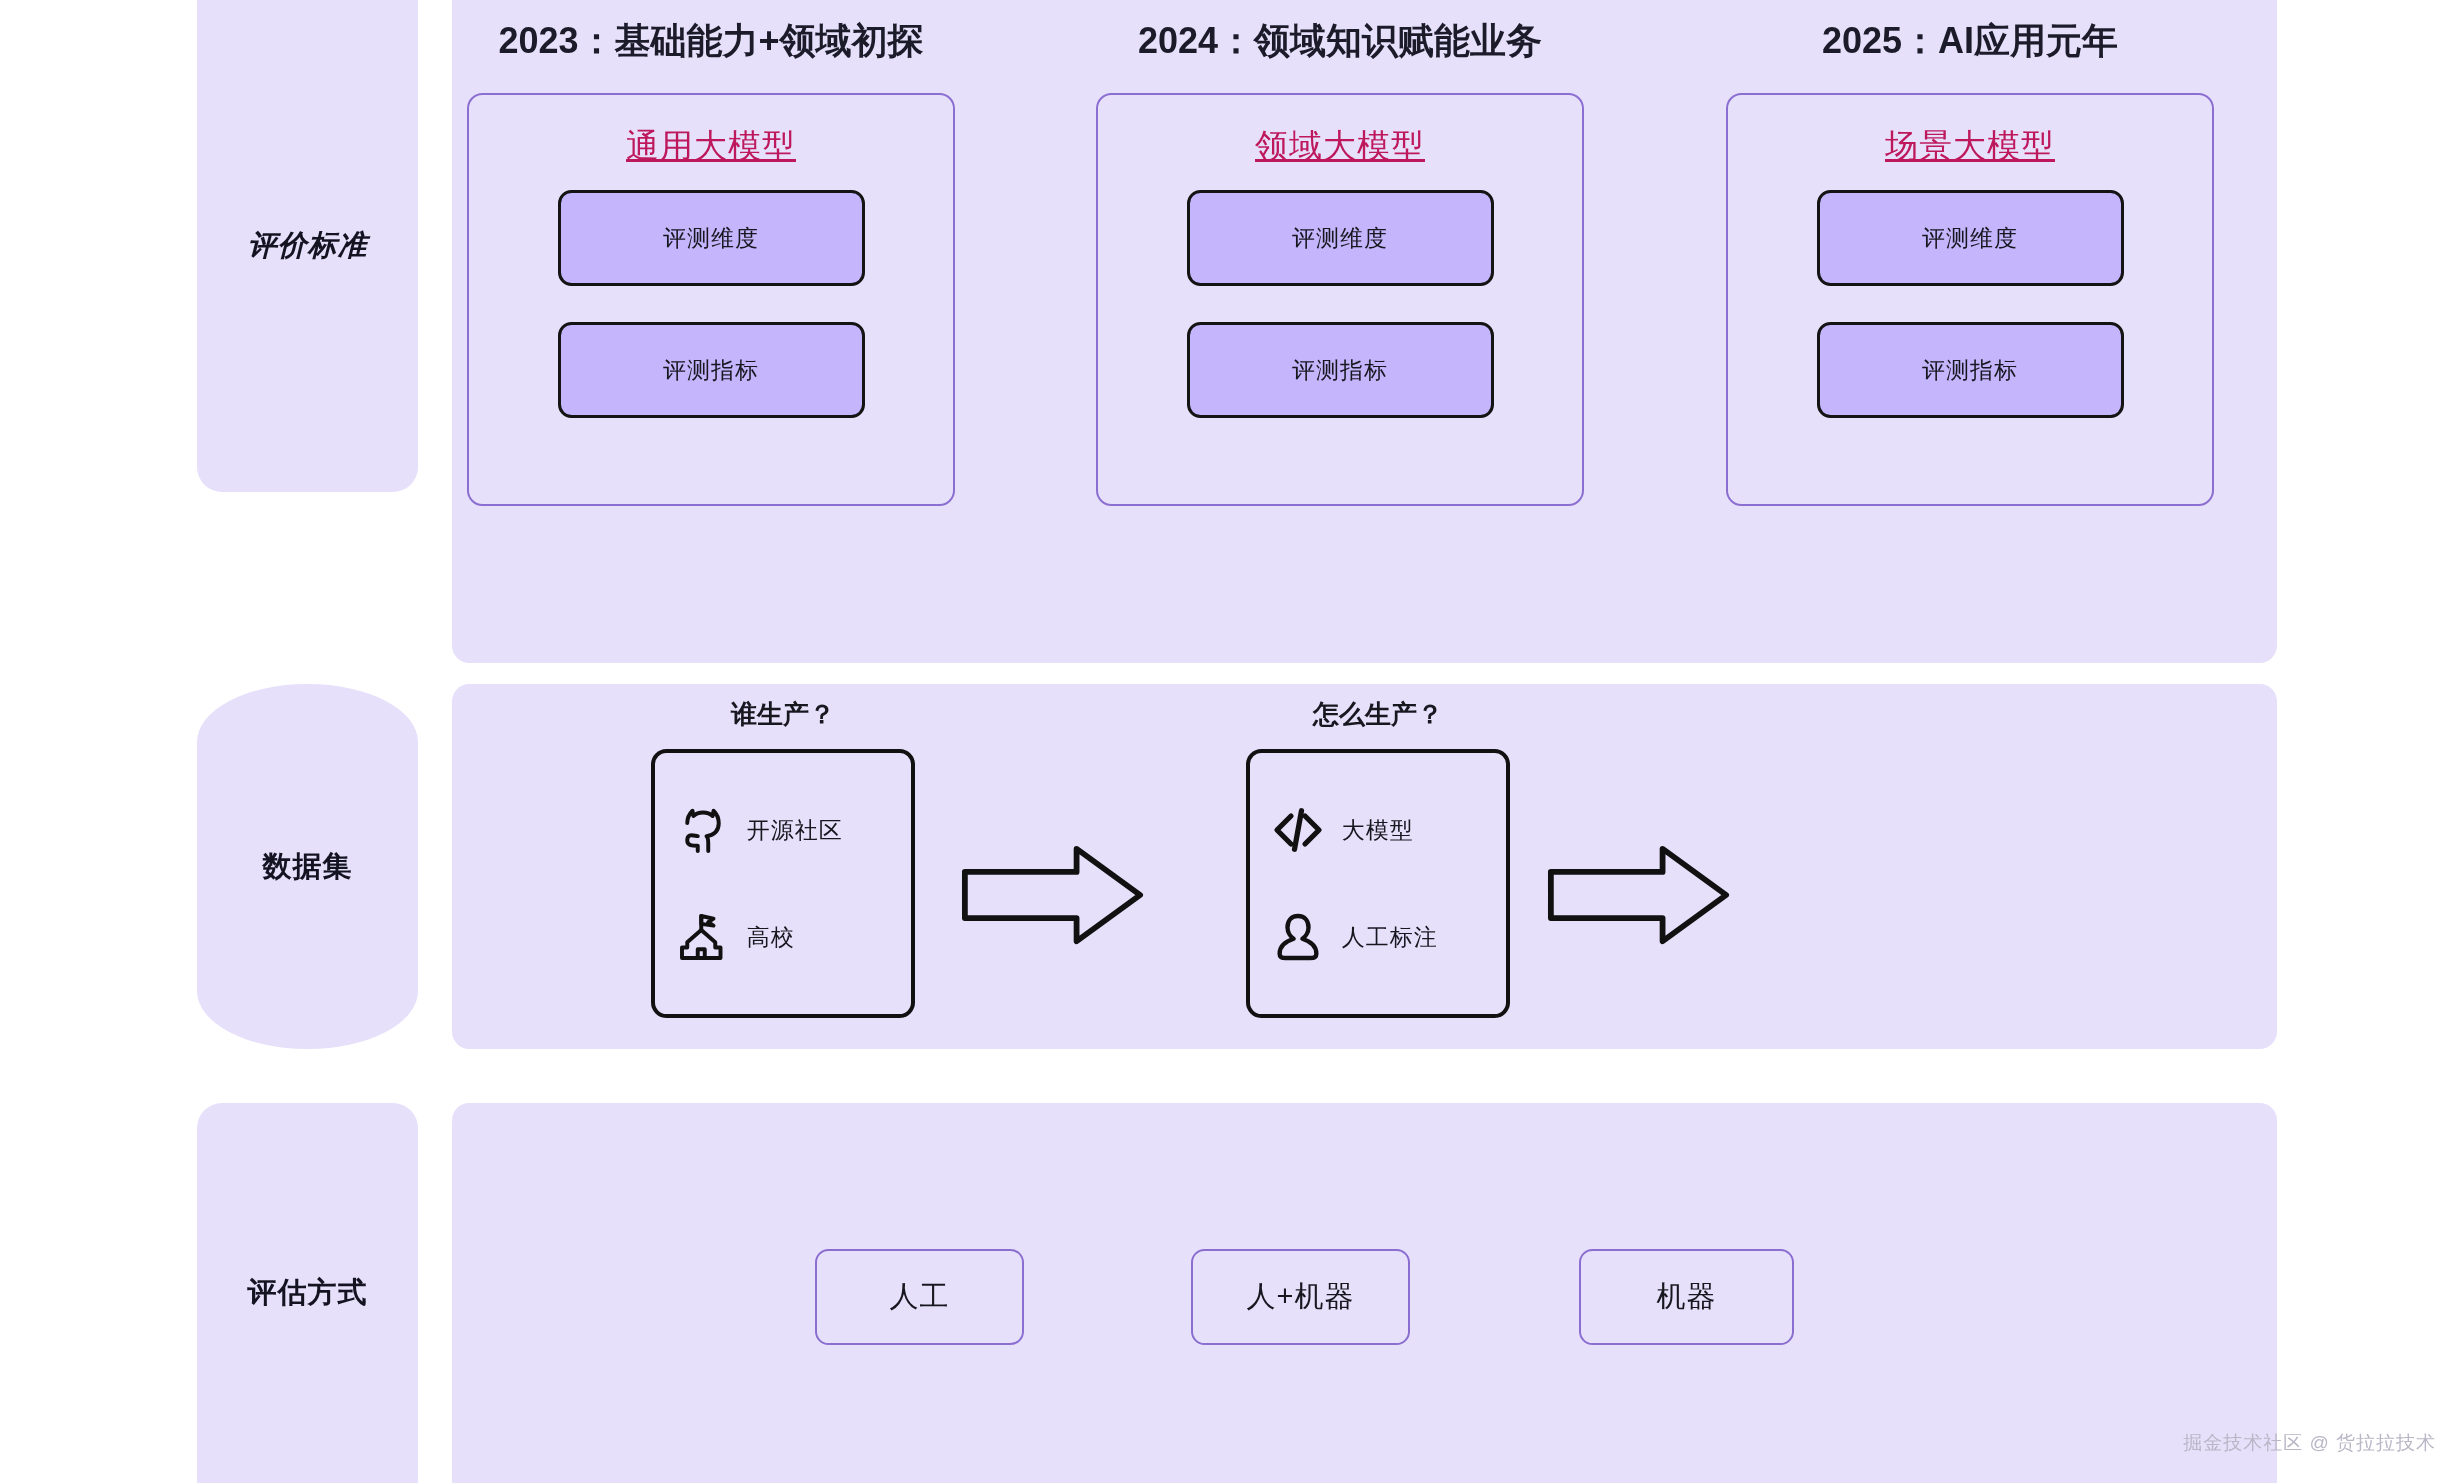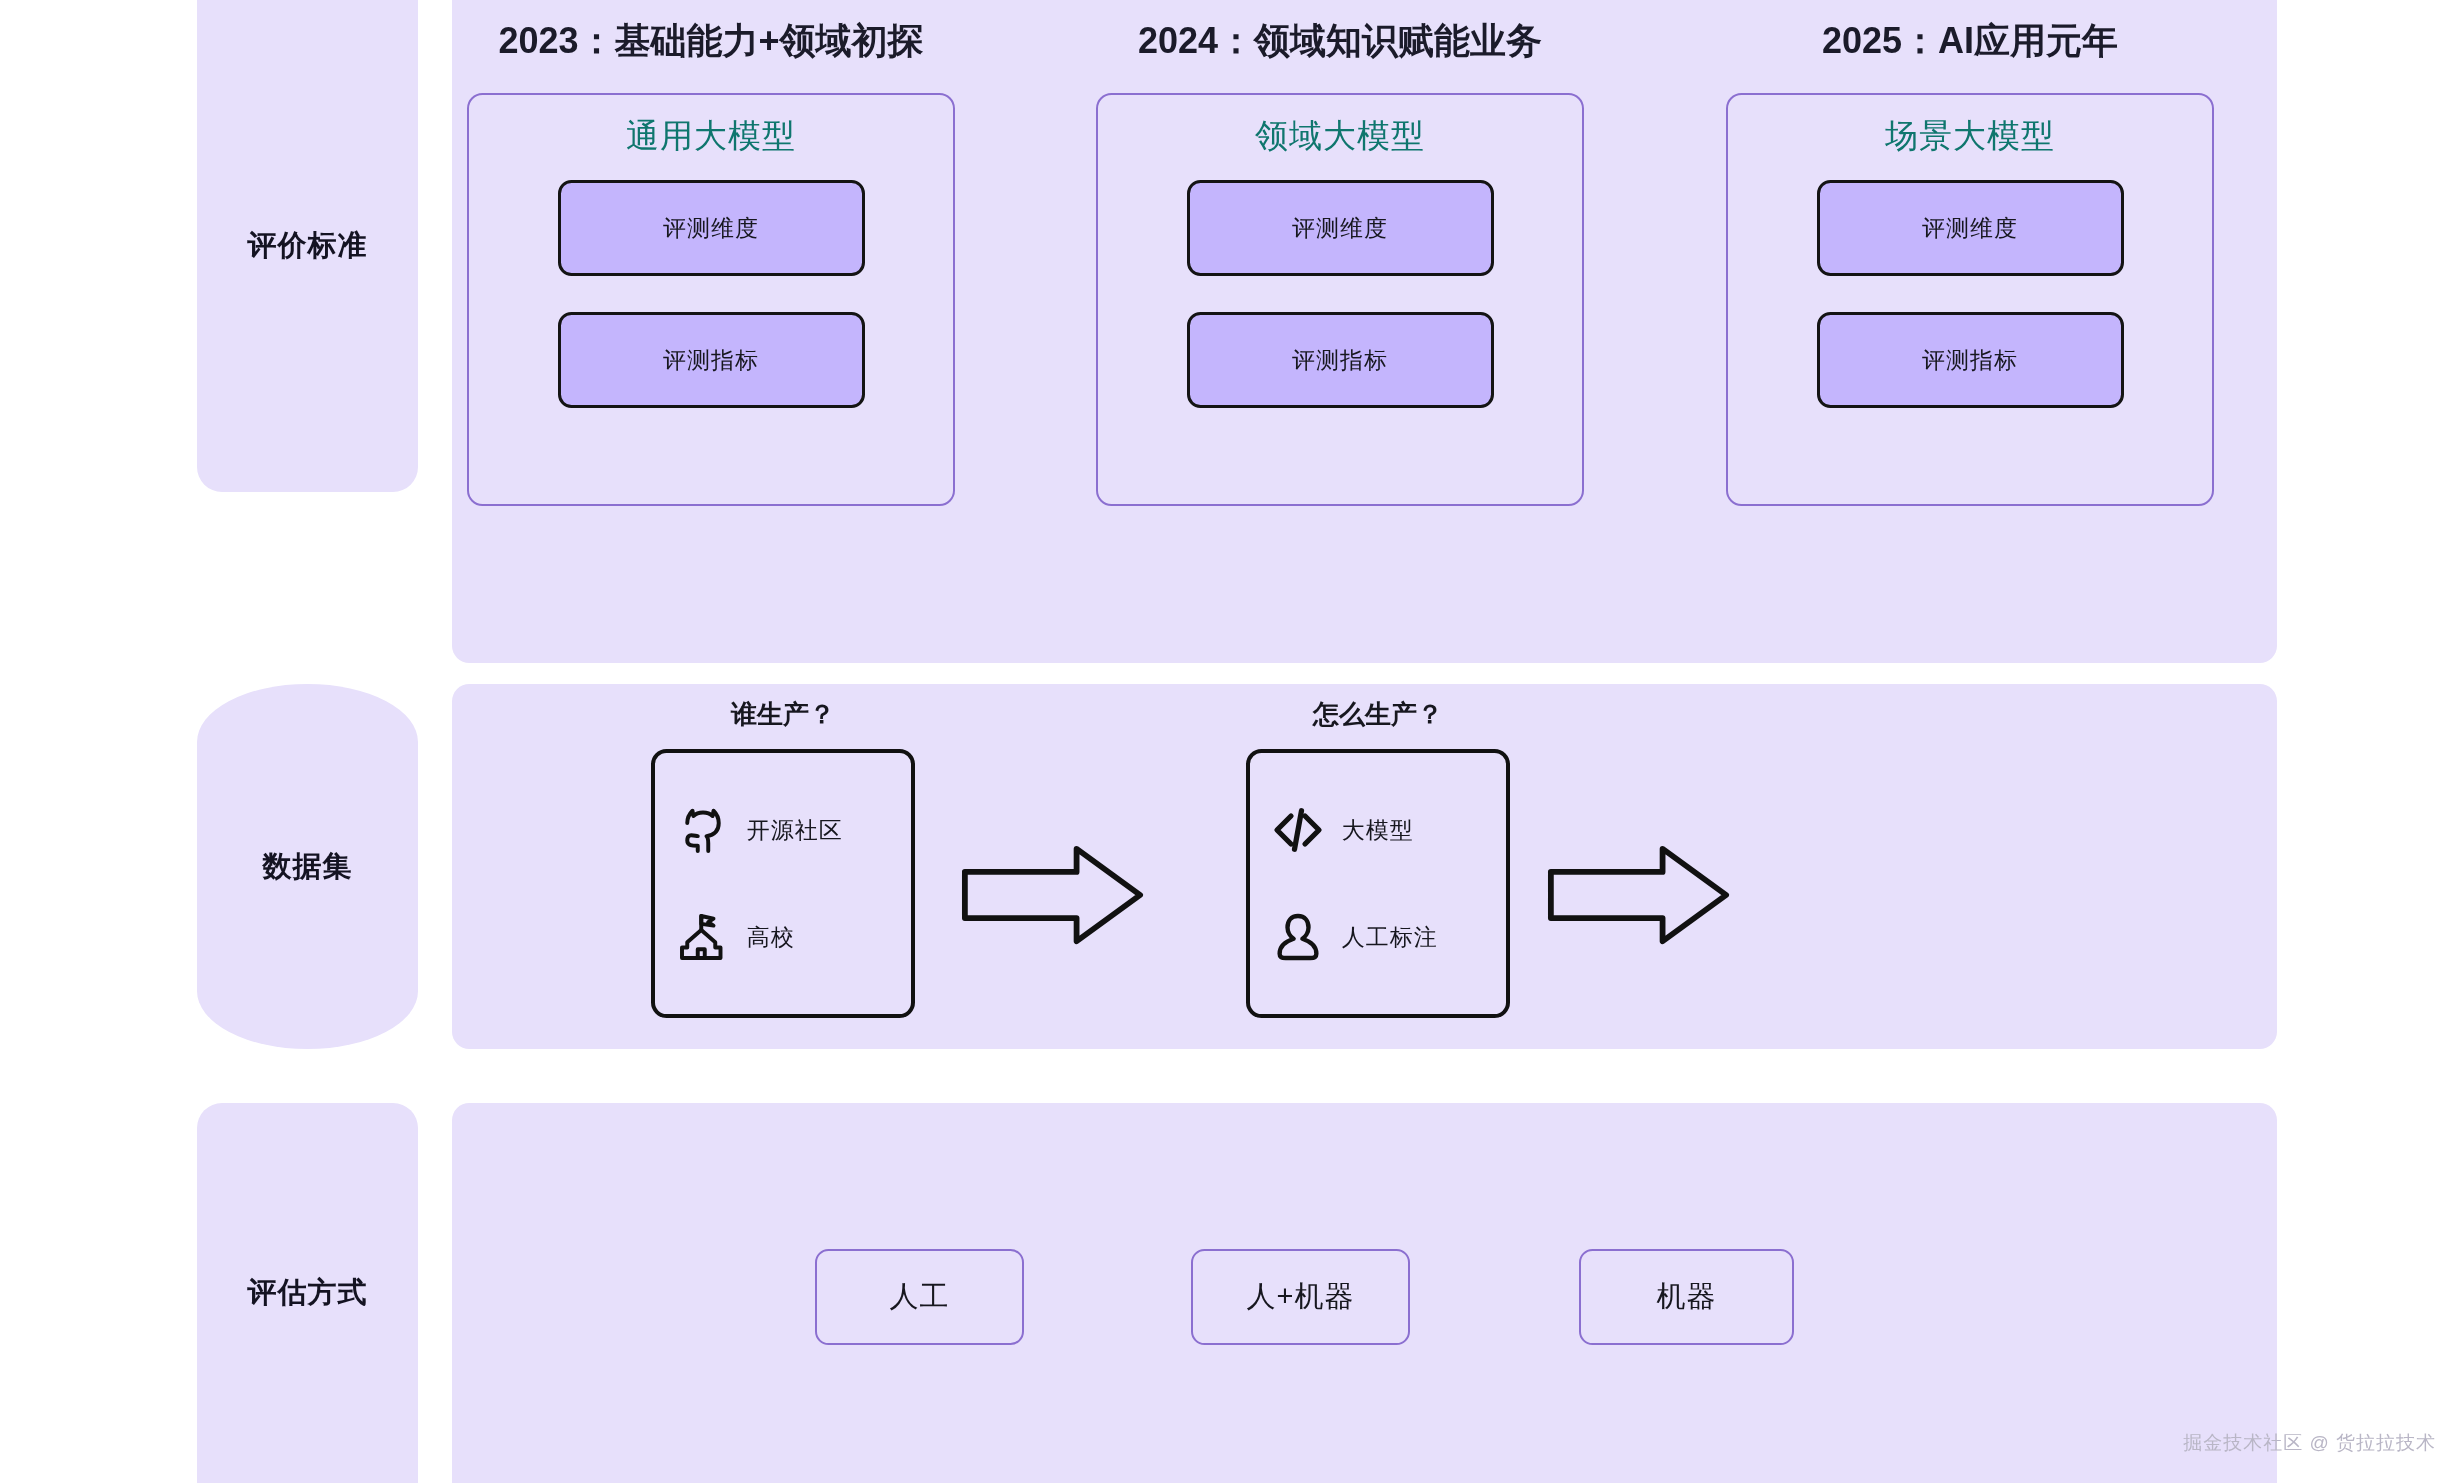--- a/index.html
+++ b/index.html
@@ -28,21 +28,21 @@
     display: flex;
     align-items: center;
     justify-content: center;
   }
   .sidebar-pill-label {
     font-size: 29px;
     font-weight: bold;
     color: #141322;
     letter-spacing: 1px;
   }
-  #pill-0 { left: 197px; top: 0px;    width: 221px; height: 492px; border-radius: 0 0 25px 25px; }
+  #pill-0 { left: 197px; top: 0px;    width: 221px; height: 492px; border-radius: 0 0 25px 25px; font-style: italic; }
   #pill-1 { left: 197px; top: 684px;  width: 221px; height: 365px; border-radius: 110px / 58px; }
   #pill-2 { left: 197px; top: 1103px; width: 221px; height: 380px; border-radius: 25px 25px 0 0; }
 
   
   .row-panel {
     position: absolute;
     background: #e7e0fb;
     border-radius: 15.4px;
   }
   #panel-0 { left: 452px; top: 0px;    width: 1825px; height: 663px;  border-radius: 0 0 17.3px 17.3px; }
@@ -75,24 +75,25 @@
     border: 2.9px solid #8b6fd0;
     border-radius: 15.4px;
     background: #e7e0fb;
     box-sizing: border-box;
     display: flex;
     flex-direction: column;
     align-items: center;
   }
   .model-card-title {
     font-size: 33px;
-    color: #0f766e;
-    margin-top: 19px;
+    color: #be185d;
+    margin-top: 29px;
     margin-bottom: 21px;
     letter-spacing: 1px;
+    text-decoration: underline;
   }
   .metric-box {
     width: 307px;
     height: 96px;
     border: 3.8px solid #141414;
     border-radius: 13.4px;
     background: #c4b5fd;
     box-sizing: border-box;
     display: flex;
     align-items: center;

